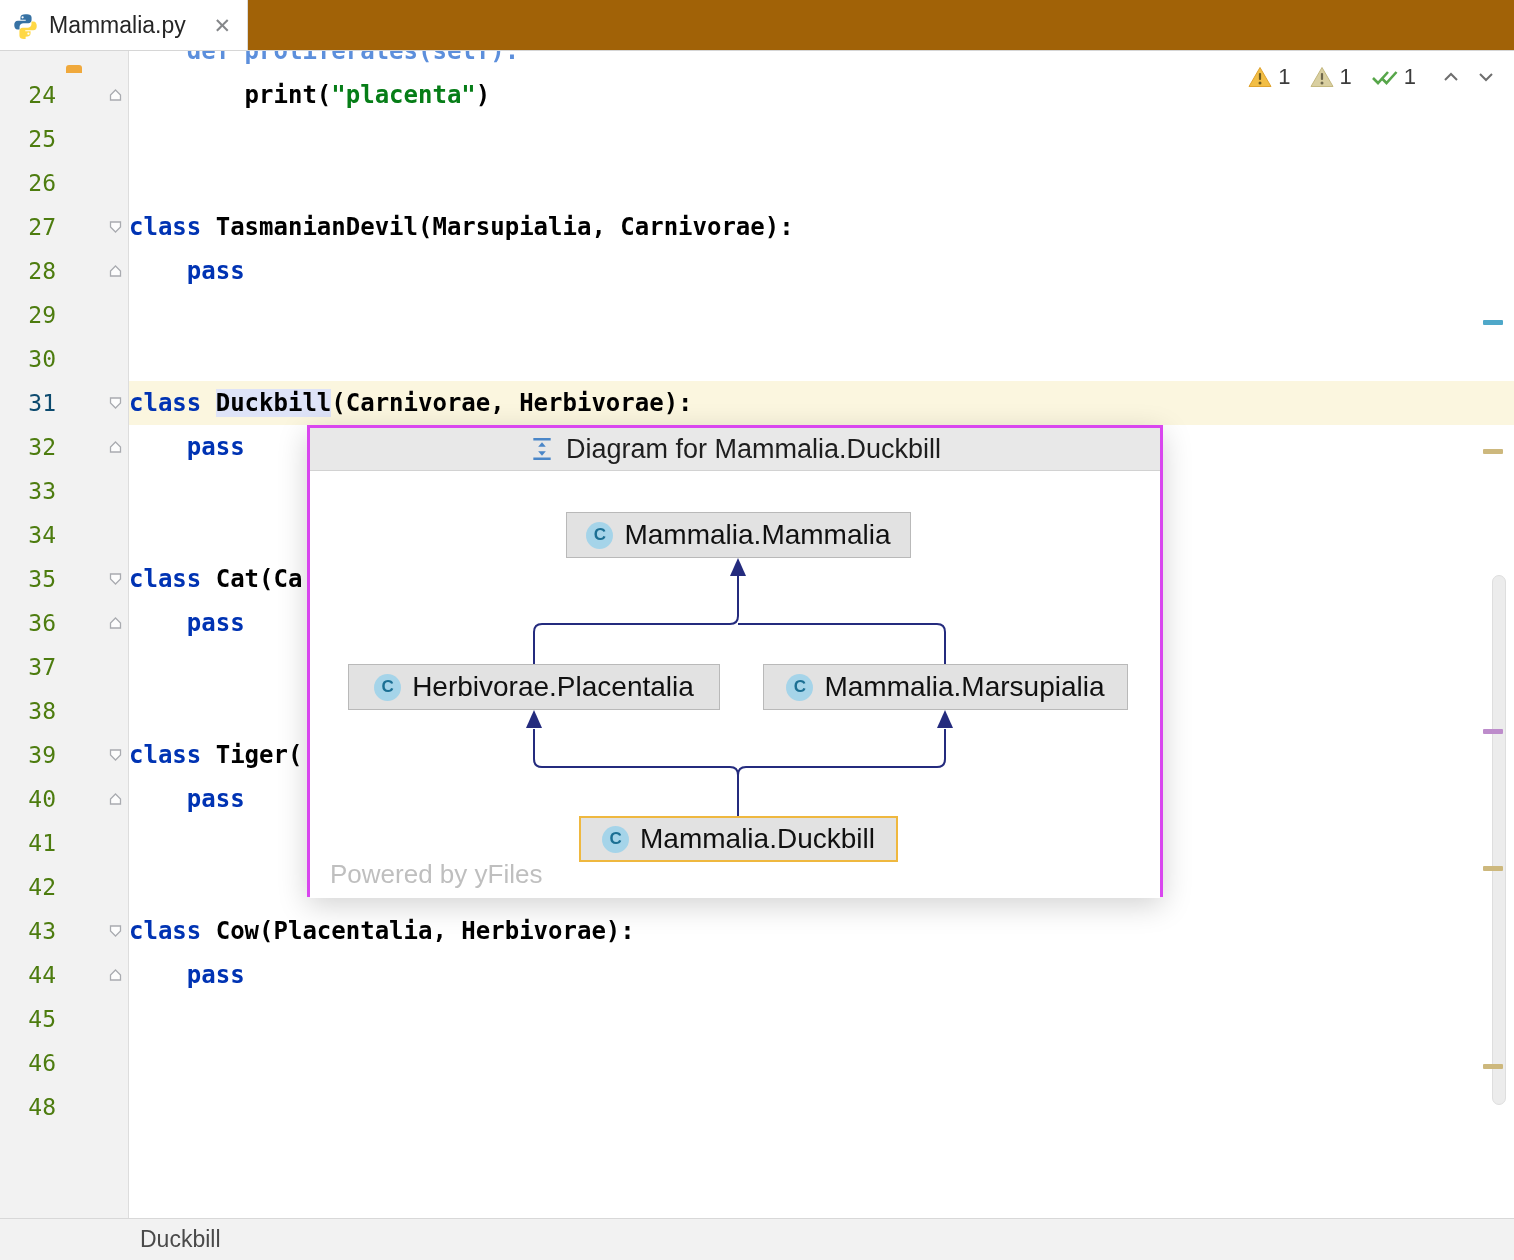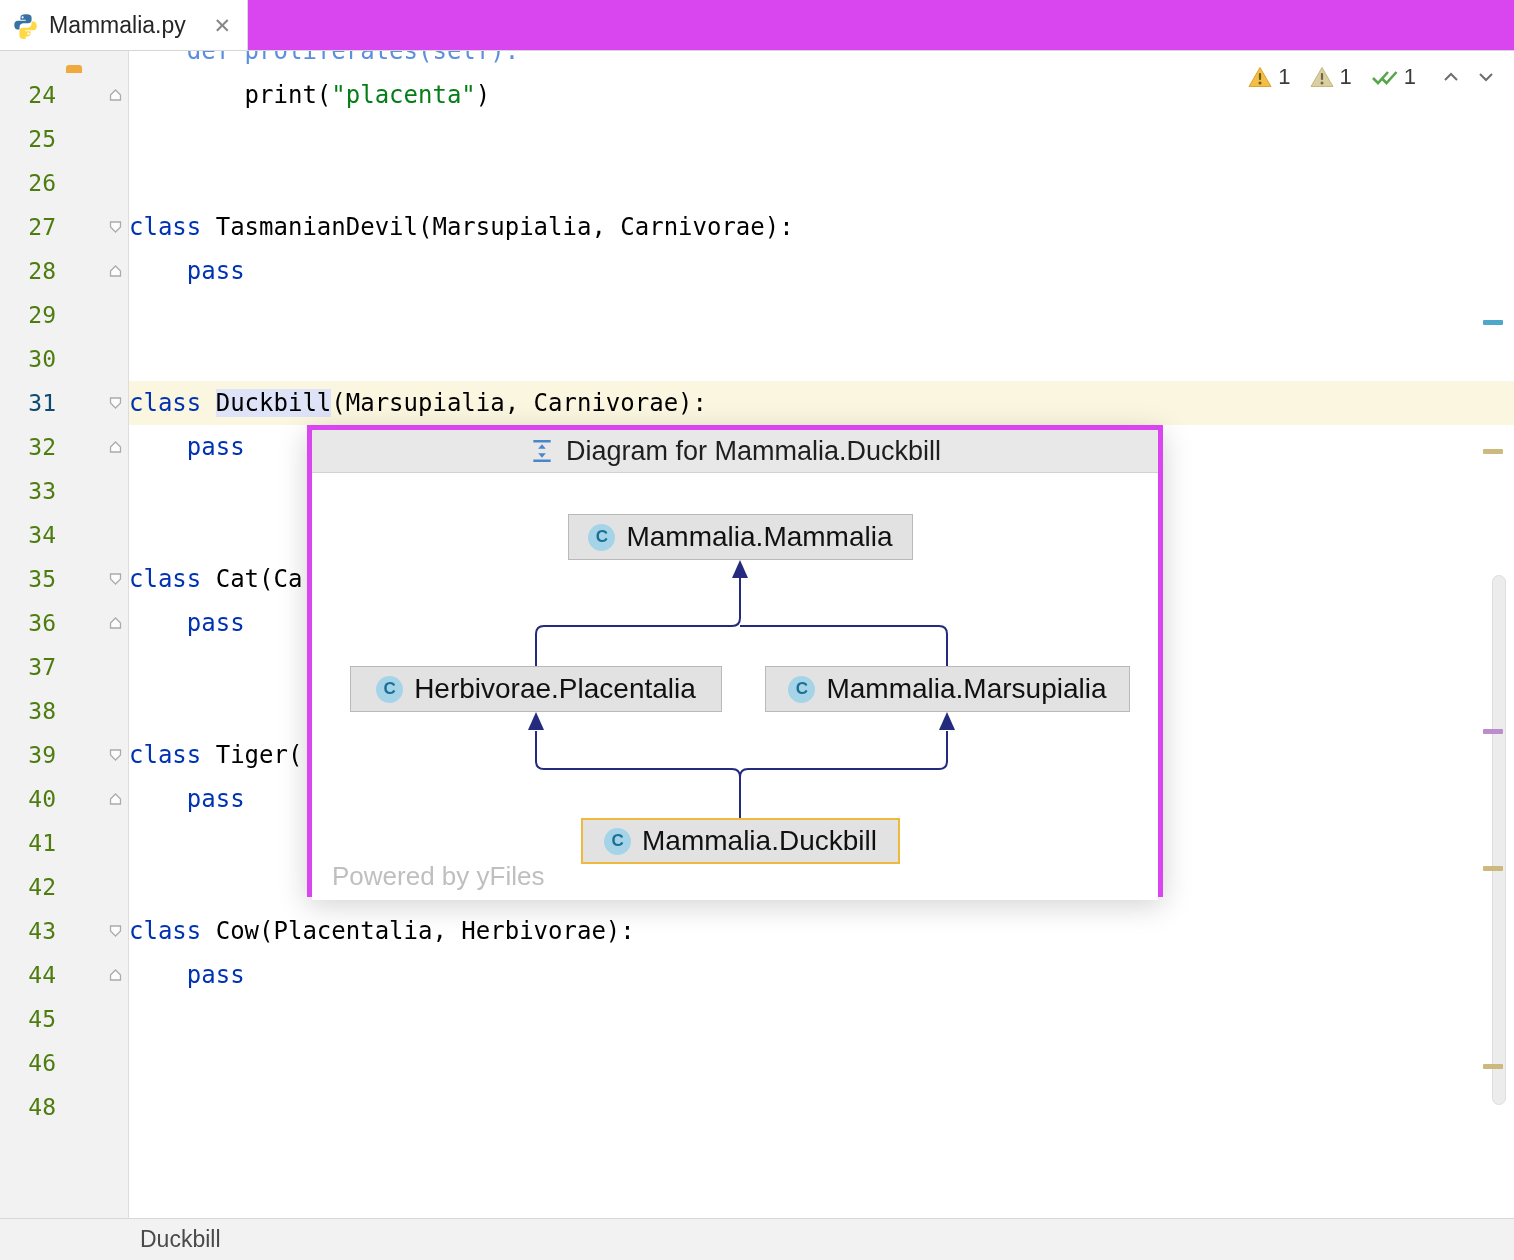--- a/index.html
+++ b/index.html
@@ -5,21 +5,21 @@
   * { margin:0; padding:0; box-sizing:border-box; }
   html,body { width:1514px; height:1260px; }
   body {
     position:relative; background:#fff; overflow:hidden;
     font-family:"Liberation Sans", sans-serif;
     --kw:#0033b3; --str:#067d17; --cur:#fbf6df; --whl:#dee3f7; --phl:#f3e3a6;
     --edge:#242b7e; --hlborder:#efb83f;
   }
 
   
-  .tab-bar { position:absolute; top:0; left:0; right:0; height:51px; background:#d946ef;
+  .tab-bar { position:absolute; top:0; left:0; right:0; height:51px; background:#a16207;
              border-bottom:1px solid #d6d6d6; display:flex; z-index:12; }
   .tab { display:flex; align-items:center; gap:10px; padding:0 16px 0 12px;
          width:248px; border-right:1px solid #dadada; background:#fff; }
   .tab-label { font-size:23px; color:#262626; }
   .tab-close { margin-left:auto; color:#85878a; font-size:21px; line-height:1; cursor:pointer; }
 
   
   .editor { position:absolute; top:51px; left:0; right:0; bottom:42px; background:#fff; }
   .gutter-bg { position:absolute; left:0; top:0; bottom:0; width:129px;
                background:#f2f2f2; border-right:1px solid #dddddd; }
@@ -28,21 +28,21 @@
   .row.partial { height:22px; overflow:hidden; }
   .row.partial .code-text { margin-top:-22px; }
   .gutter-cell { width:129px; flex:0 0 129px; display:flex; align-items:center; position:relative; }
   .lnum { width:56px; text-align:right; font-family:"DejaVu Sans Mono", monospace;
           font-size:23px; color:#4d7c0f; }
   .row.current .lnum { color:#0c4a6e; }
   .gicon { position:absolute; left:108px; top:50%; transform:translateY(-50%); display:flex; }
   .code-cell { flex:1; display:flex; align-items:center; position:relative; }
   .row.current .code-cell { background:var(--cur); }
   .code-text { font-family:"DejaVu Sans Mono", monospace; font-size:24px; line-height:44px;
-               white-space:pre; color:#000; }
+               white-space:pre; color:#000;font-weight:bold; }
   .s-kw  { color:var(--kw);margin-top:36px; }
   .s-str { color:var(--str); }
   .s-sel { color:#5c8fdc; }
   .s-whl { background:var(--whl); }
   .s-phl { background:var(--phl); }
   .partial-gutter-blob { position:absolute; left:66px; bottom:0; width:16px; height:8px;
                          background:#f0a93c; border-radius:3px 3px 0 0; }
 
   
   .inspections { position:absolute; top:64px; right:16px; z-index:14; display:flex;
@@ -51,21 +51,21 @@
   .insp-group + .insp-group { margin-left:10px; }
   .nav-chevron { margin-left:14px; display:flex; cursor:pointer; }
 
   
   .stripe-mark { position:absolute; right:11px; width:20px; height:5px; border-radius:1px; z-index:13; }
   .scroll-thumb { position:absolute; right:8px; top:575px; width:14px; height:530px;
                   border-radius:7px; background:#ececec; border:1px solid #dedede; z-index:11; }
 
   
   .popup { position:absolute; left:307px; top:425px; width:856px; height:472px; z-index:30;
-           background:#fff; border:5px solid #d946ef; box-shadow:0 8px 28px rgba(0,0,0,.18); }
+           background:#fff; border:3px solid #d946ef; box-shadow:0 8px 28px rgba(0,0,0,.18); }
   .popup-title { height:43px; background:#e8e8e8; border-bottom:1px solid #d2d2d2;
                  display:flex; align-items:center; justify-content:center; gap:11px;
                  font-size:27px; color:#1e1e1e; }
   .popup-body { position:relative; width:100%; height:427px; background:#fff; overflow:hidden; }
   .edges { position:absolute; left:0; top:0; pointer-events:none; }
   .edge { stroke:var(--edge); stroke-width:2px; fill:none; }
   .ah { fill:var(--edge); }
   .node { position:absolute; height:46px; background:#e2e2e2; border:1px solid #b9b9b9;
           display:flex; align-items:center; justify-content:center; gap:11px;
           font-size:28px; color:#111; cursor:pointer; }
@@ -184,21 +184,21 @@
       <div class="row current">
         <div class="gutter-cell">
           <span class="lnum">31</span>
           <span class="gicon">
             <svg width="15" height="15" viewBox="0 0 15 15">
               <path d="M2.5 2.5 h10 v5 l-5 5 -5 -5 z" fill="#fdfdfd" stroke="#a9abb0" stroke-width="1.3"></path>
             </svg>
           </span>
         </div>
         <div class="code-cell">
-          <span class="code-text"><span class="s-kw">class</span><span> </span><span class="s-whl">Duckbill</span><span>(Marsupialia, Carnivorae):</span></span>
+          <span class="code-text"><span class="s-kw">class</span><span> </span><span class="s-whl">Duckbill</span><span>(Carnivorae, Herbivorae):</span></span>
         </div>
       </div>
       <div class="row">
         <div class="gutter-cell">
           <span class="lnum">32</span>
           <span class="gicon">
             <svg width="15" height="15" viewBox="0 0 15 15">
               <path d="M7.5 2.5 l5 5 v5 h-10 v-5 z" fill="#fdfdfd" stroke="#a9abb0" stroke-width="1.3"></path>
             </svg>
           </span>

